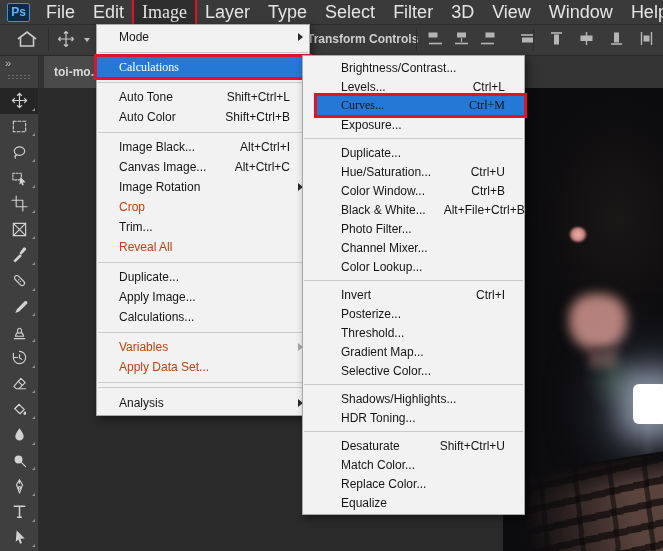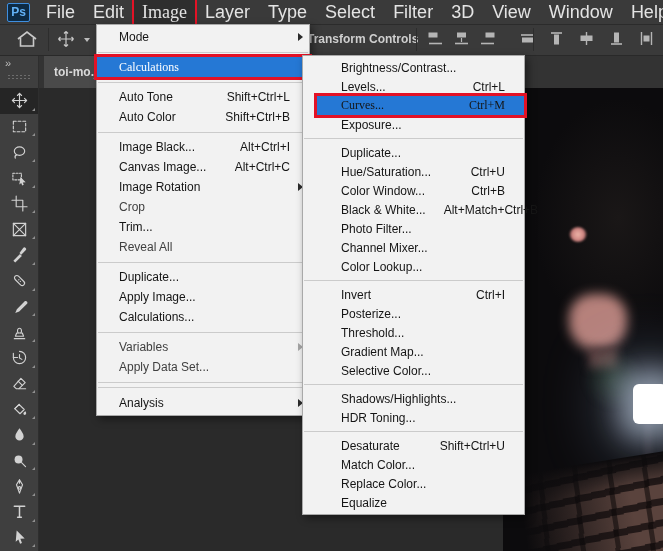--- a/index.html
+++ b/index.html
@@ -77,21 +77,21 @@
               box-shadow:3px 3px 8px rgba(0,0,0,.45);padding:2px 0;font-size:12px;color:#151515;}
   .image-menu{left:96px;top:24px;width:212px;z-index:70;}
   .adj-menu{left:302px;top:55px;width:221px;z-index:71;}
   .mi{display:flex;align-items:center;height:20px;padding:0 5px 0 22px;position:relative;}
   .adj-menu .mi{height:19px;padding-left:24px;margin-left:14px;}
   .mi-label{white-space:nowrap;}
   .mi-shortcut{margin-left:auto;padding-left:18px;white-space:nowrap;}
   .mi-arrow{width:10px;height:10px;margin-left:4px;flex:none;position:relative;}
   .has-sub .mi-arrow::before{content:"";position:absolute;right:1px;top:1px;
       border-left:5px solid #2b2b2b;border-top:4px solid transparent;border-bottom:4px solid transparent;}
-  .disabled{color:#404040;}
+  .disabled{color:#c2410c;}
   .disabled.has-sub .mi-arrow::before{border-left-color:#a5a5a5;}
   .hl{background:#2578d5;}
   .hl-white{color:#ffffff;}
   .boxed{outline:3px solid #e31226;outline-offset:0;z-index:3;font-family:Liberation Serif, serif;}
   .menu-sep{height:1px;background:#cbcbcb;margin:4px 1px 4px 1px;}
   .image-menu .menu-sep{margin:4.5px 1px;}
 </style>
 </head>
 <body>
 
@@ -451,21 +451,21 @@
     <span class="mi-shortcut">Ctrl+U</span>
     <span class="mi-arrow"></span>
   </div>
       <div class="mi">
     <span class="mi-label">Color Window...</span>
     <span class="mi-shortcut">Ctrl+B</span>
     <span class="mi-arrow"></span>
   </div>
       <div class="mi">
     <span class="mi-label">Black &amp; White...</span>
-    <span class="mi-shortcut">Alt+Match+Ctrl+B</span>
+    <span class="mi-shortcut">Alt+File+Ctrl+B</span>
     <span class="mi-arrow"></span>
   </div>
       <div class="mi">
     <span class="mi-label">Photo Filter...</span>
     <span class="mi-shortcut"></span>
     <span class="mi-arrow"></span>
   </div>
       <div class="mi">
     <span class="mi-label">Channel Mixer...</span>
     <span class="mi-shortcut"></span>

